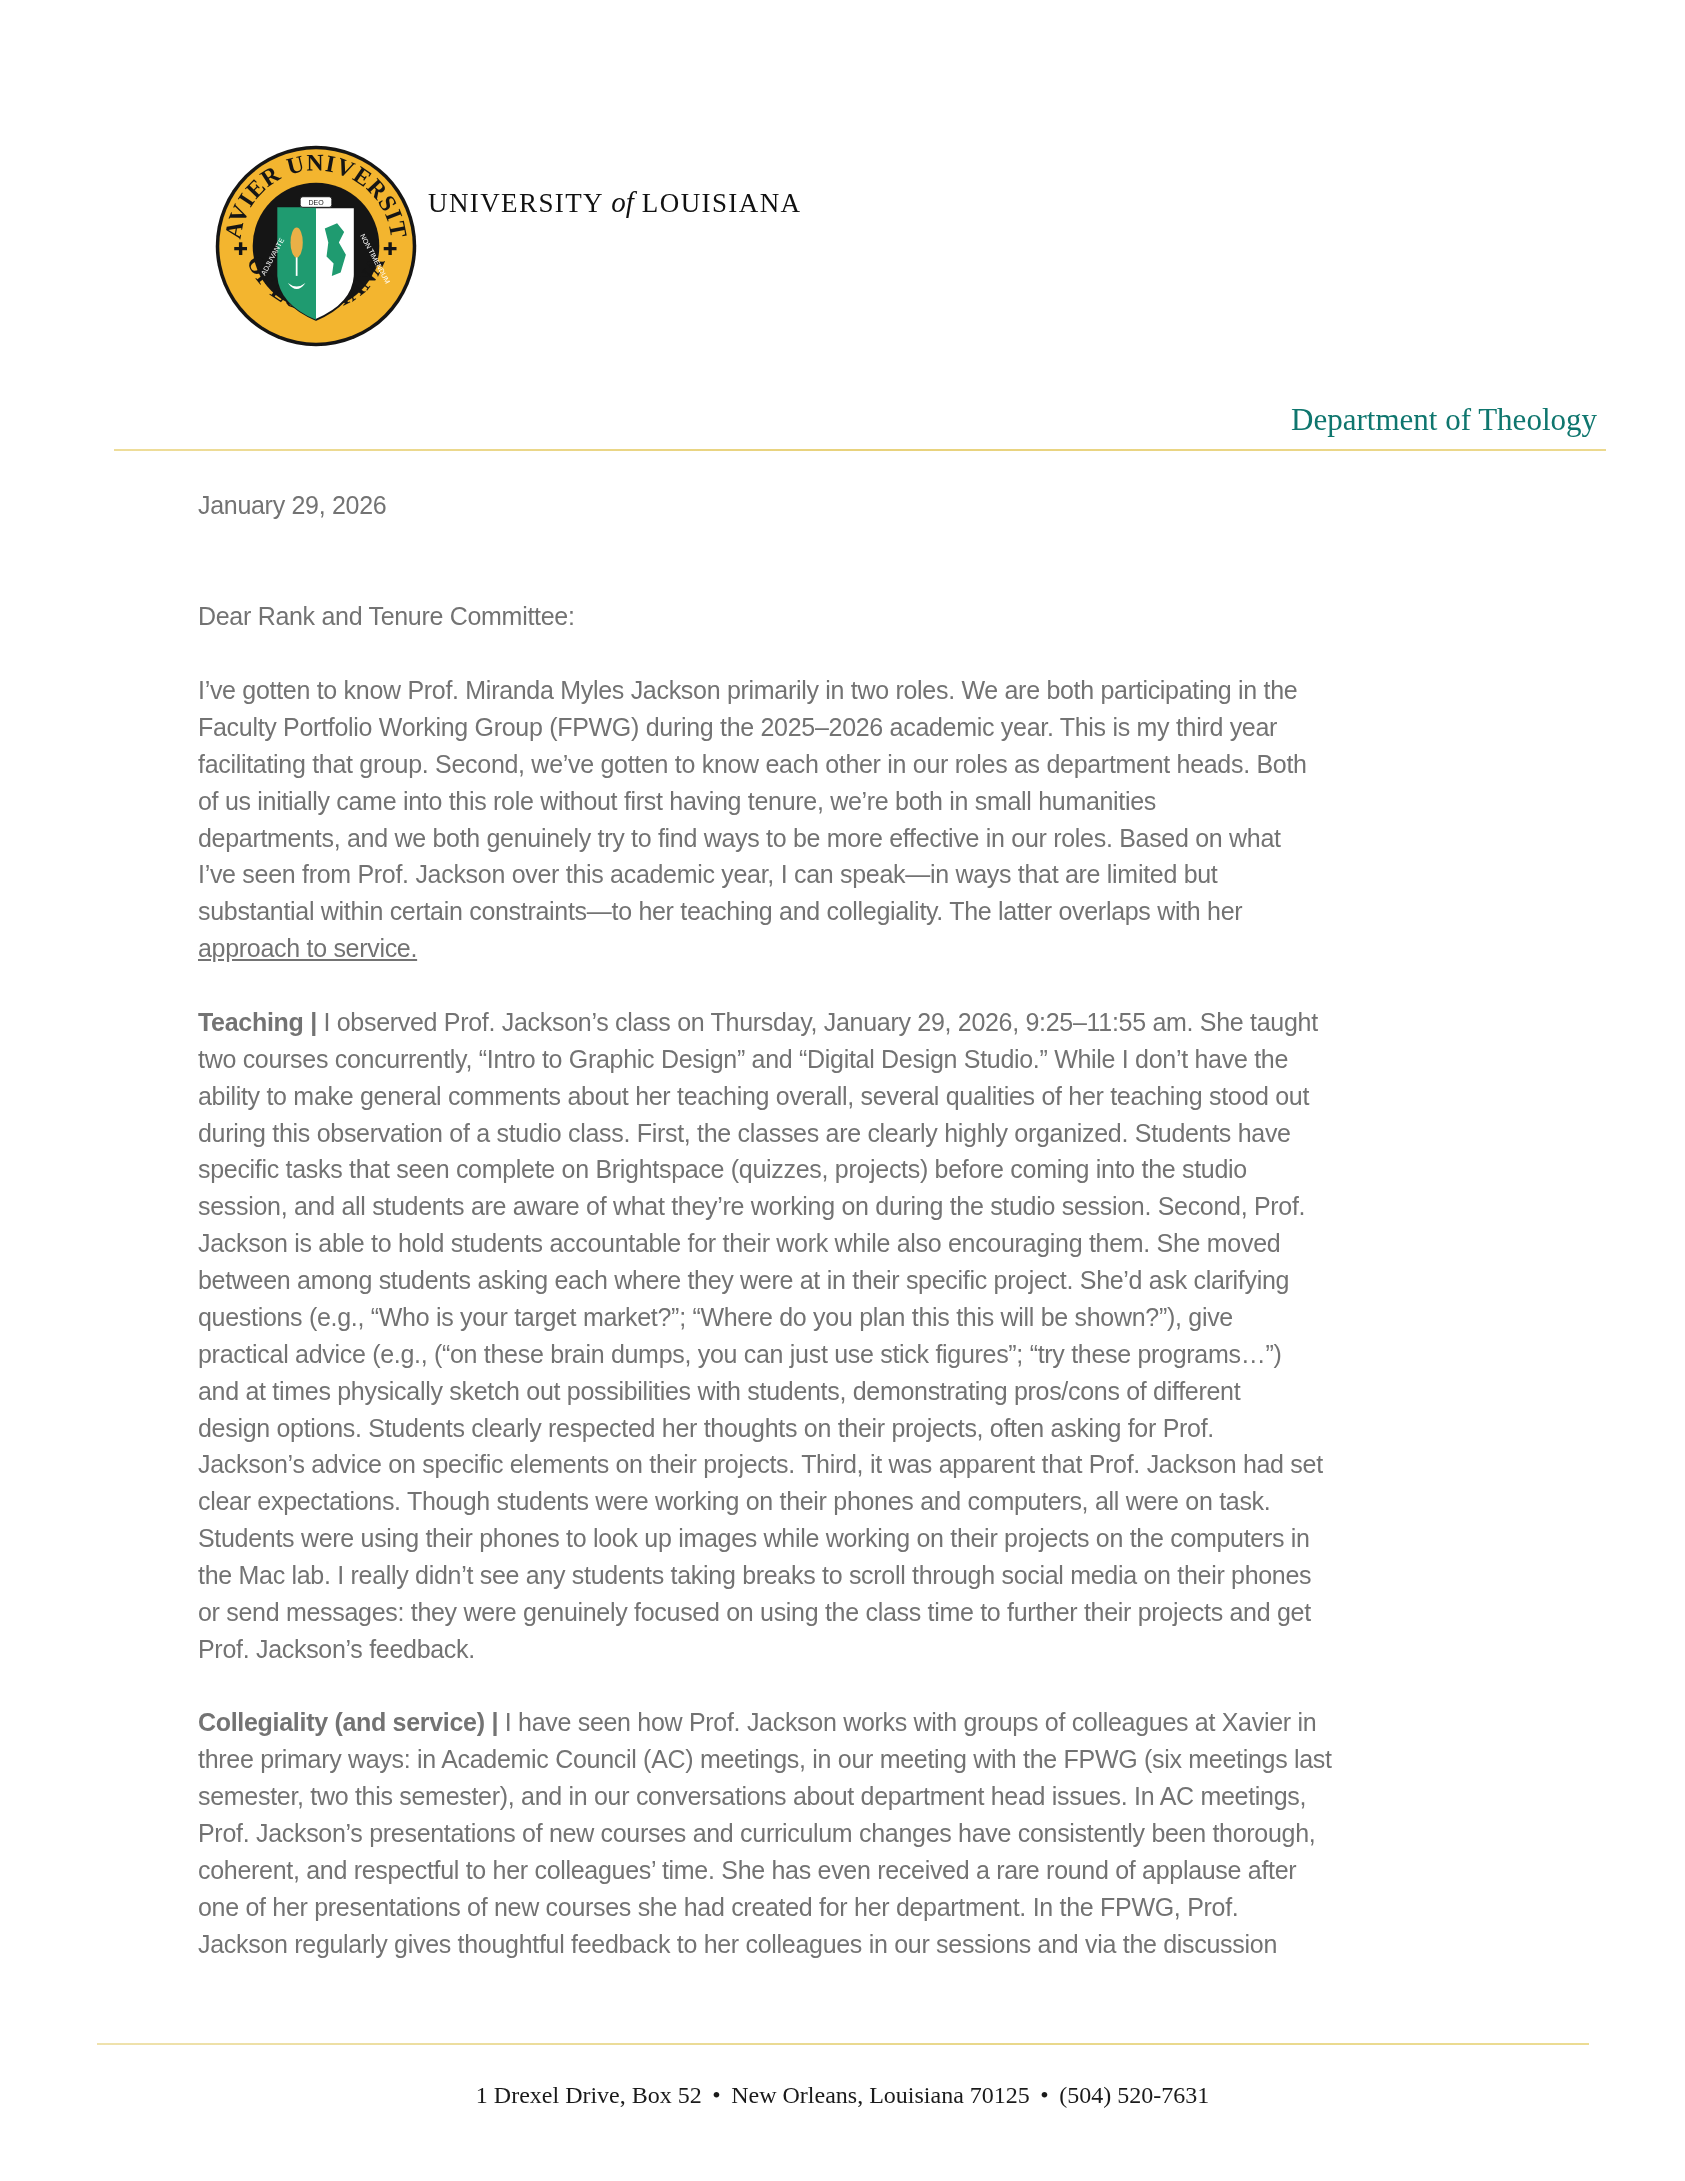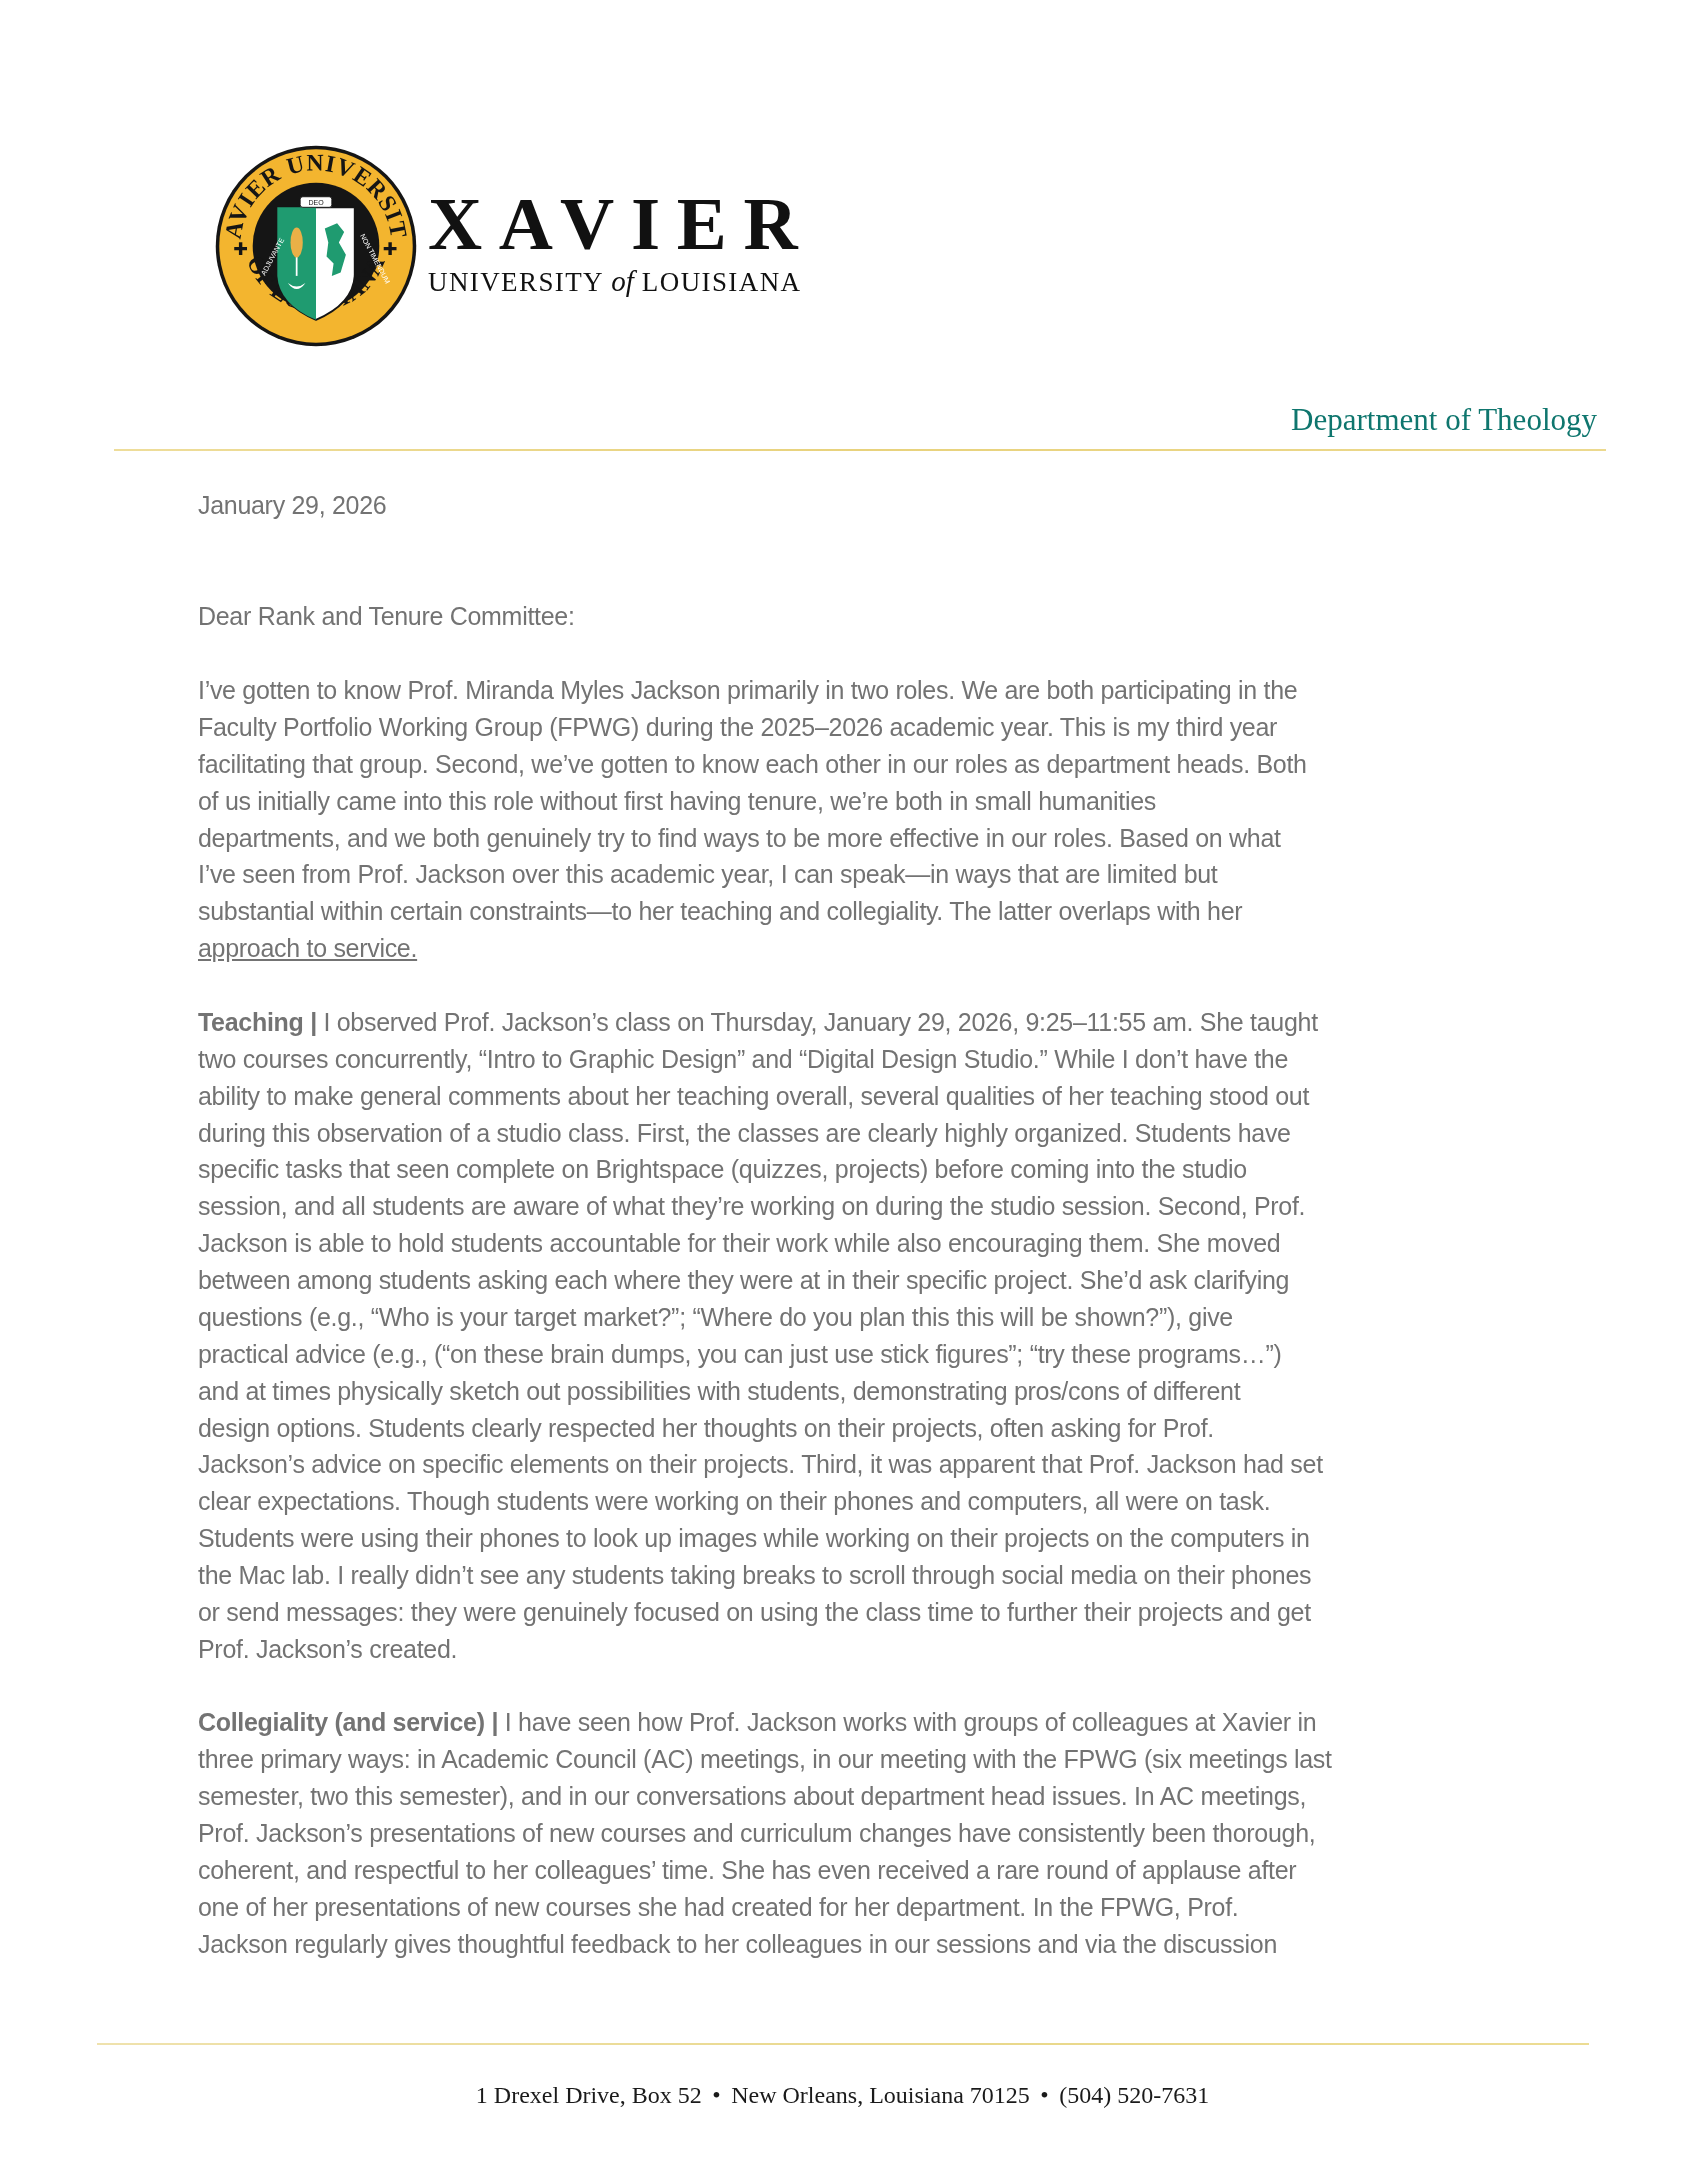--- a/index.html
+++ b/index.html
@@ -80,21 +80,20 @@
 
     <path d="M 126 96 L 140 90 L 148 100 L 142 112 L 150 126 L 144 146 L 134 150 L 136 136 L 128 128 L 130 112 Z" fill="#1F9B70"></path>
 
     <rect x="98" y="60" width="36" height="12" rx="3" fill="#ffffff" stroke="#151515" stroke-width="1"></rect>
     <text x="116" y="69" text-anchor="middle" font-family="Liberation Sans, DejaVu Sans, sans-serif" font-size="8" fill="#151515">DEO</text>
     <text x="58" y="150" transform="rotate(-62 58 150)" font-family="Liberation Sans, DejaVu Sans, sans-serif" font-size="8" fill="#ffffff">ADJUVANTE</text>
     <text x="166" y="104" transform="rotate(62 166 104)" font-family="Liberation Sans, DejaVu Sans, sans-serif" font-size="8" fill="#ffffff">NON TIMENDUM</text>
   </svg>
 
   <div class="wordmark">
-    <div class="wordmark-title">XAVIER</div>
     <div class="wordmark-sub"><span>UNIVERSITY </span><span class="of">of</span><span> LOUISIANA</span></div>
   </div>
 
   <div class="dept">Department of Theology</div>
   <div class="rule-top"></div>
 
   <div class="line" style="top:489px;">January 29, 2026</div>
   <div class="line" style="top:600px;">Dear Rank and Tenure Committee:</div>
 
   <div>
@@ -119,21 +118,21 @@
     <div class="line" style="top:1264px;">between among students asking each where they were at in their specific project. She’d ask clarifying</div>
     <div class="line" style="top:1301px;">questions (e.g., “Who is your target market?”; “Where do you plan this this will be shown?”), give</div>
     <div class="line" style="top:1338px;">practical advice (e.g., (“on these brain dumps, you can just use stick figures”; “try these programs…”)</div>
     <div class="line" style="top:1375px;">and at times physically sketch out possibilities with students, demonstrating pros/cons of different</div>
     <div class="line" style="top:1412px;">design options. Students clearly respected her thoughts on their projects, often asking for Prof.</div>
     <div class="line" style="top:1448px;">Jackson’s advice on specific elements on their projects. Third, it was apparent that Prof. Jackson had set</div>
     <div class="line" style="top:1485px;">clear expectations. Though students were working on their phones and computers, all were on task.</div>
     <div class="line" style="top:1522px;">Students were using their phones to look up images while working on their projects on the computers in</div>
     <div class="line" style="top:1559px;">the Mac lab. I really didn’t see any students taking breaks to scroll through social media on their phones</div>
     <div class="line" style="top:1596px;">or send messages: they were genuinely focused on using the class time to further their projects and get</div>
-    <div class="line" style="top:1633px;">Prof. Jackson’s created.</div>
+    <div class="line" style="top:1633px;">Prof. Jackson’s feedback.</div>
   </div>
 
   <div>
     <div class="line" style="top:1706px;"><b>Collegiality (and service) |</b><span> I have seen how Prof. Jackson works with groups of colleagues at Xavier in</span></div>
     <div class="line" style="top:1743px;">three primary ways: in Academic Council (AC) meetings, in our meeting with the FPWG (six meetings last</div>
     <div class="line" style="top:1780px;">semester, two this semester), and in our conversations about department head issues. In AC meetings,</div>
     <div class="line" style="top:1817px;">Prof. Jackson’s presentations of new courses and curriculum changes have consistently been thorough,</div>
     <div class="line" style="top:1854px;">coherent, and respectful to her colleagues’ time. She has even received a rare round of applause after</div>
     <div class="line" style="top:1891px;">one of her presentations of new courses she had created for her department. In the FPWG, Prof.</div>
     <div class="line" style="top:1928px;">Jackson regularly gives thoughtful feedback to her colleagues in our sessions and via the discussion</div>

